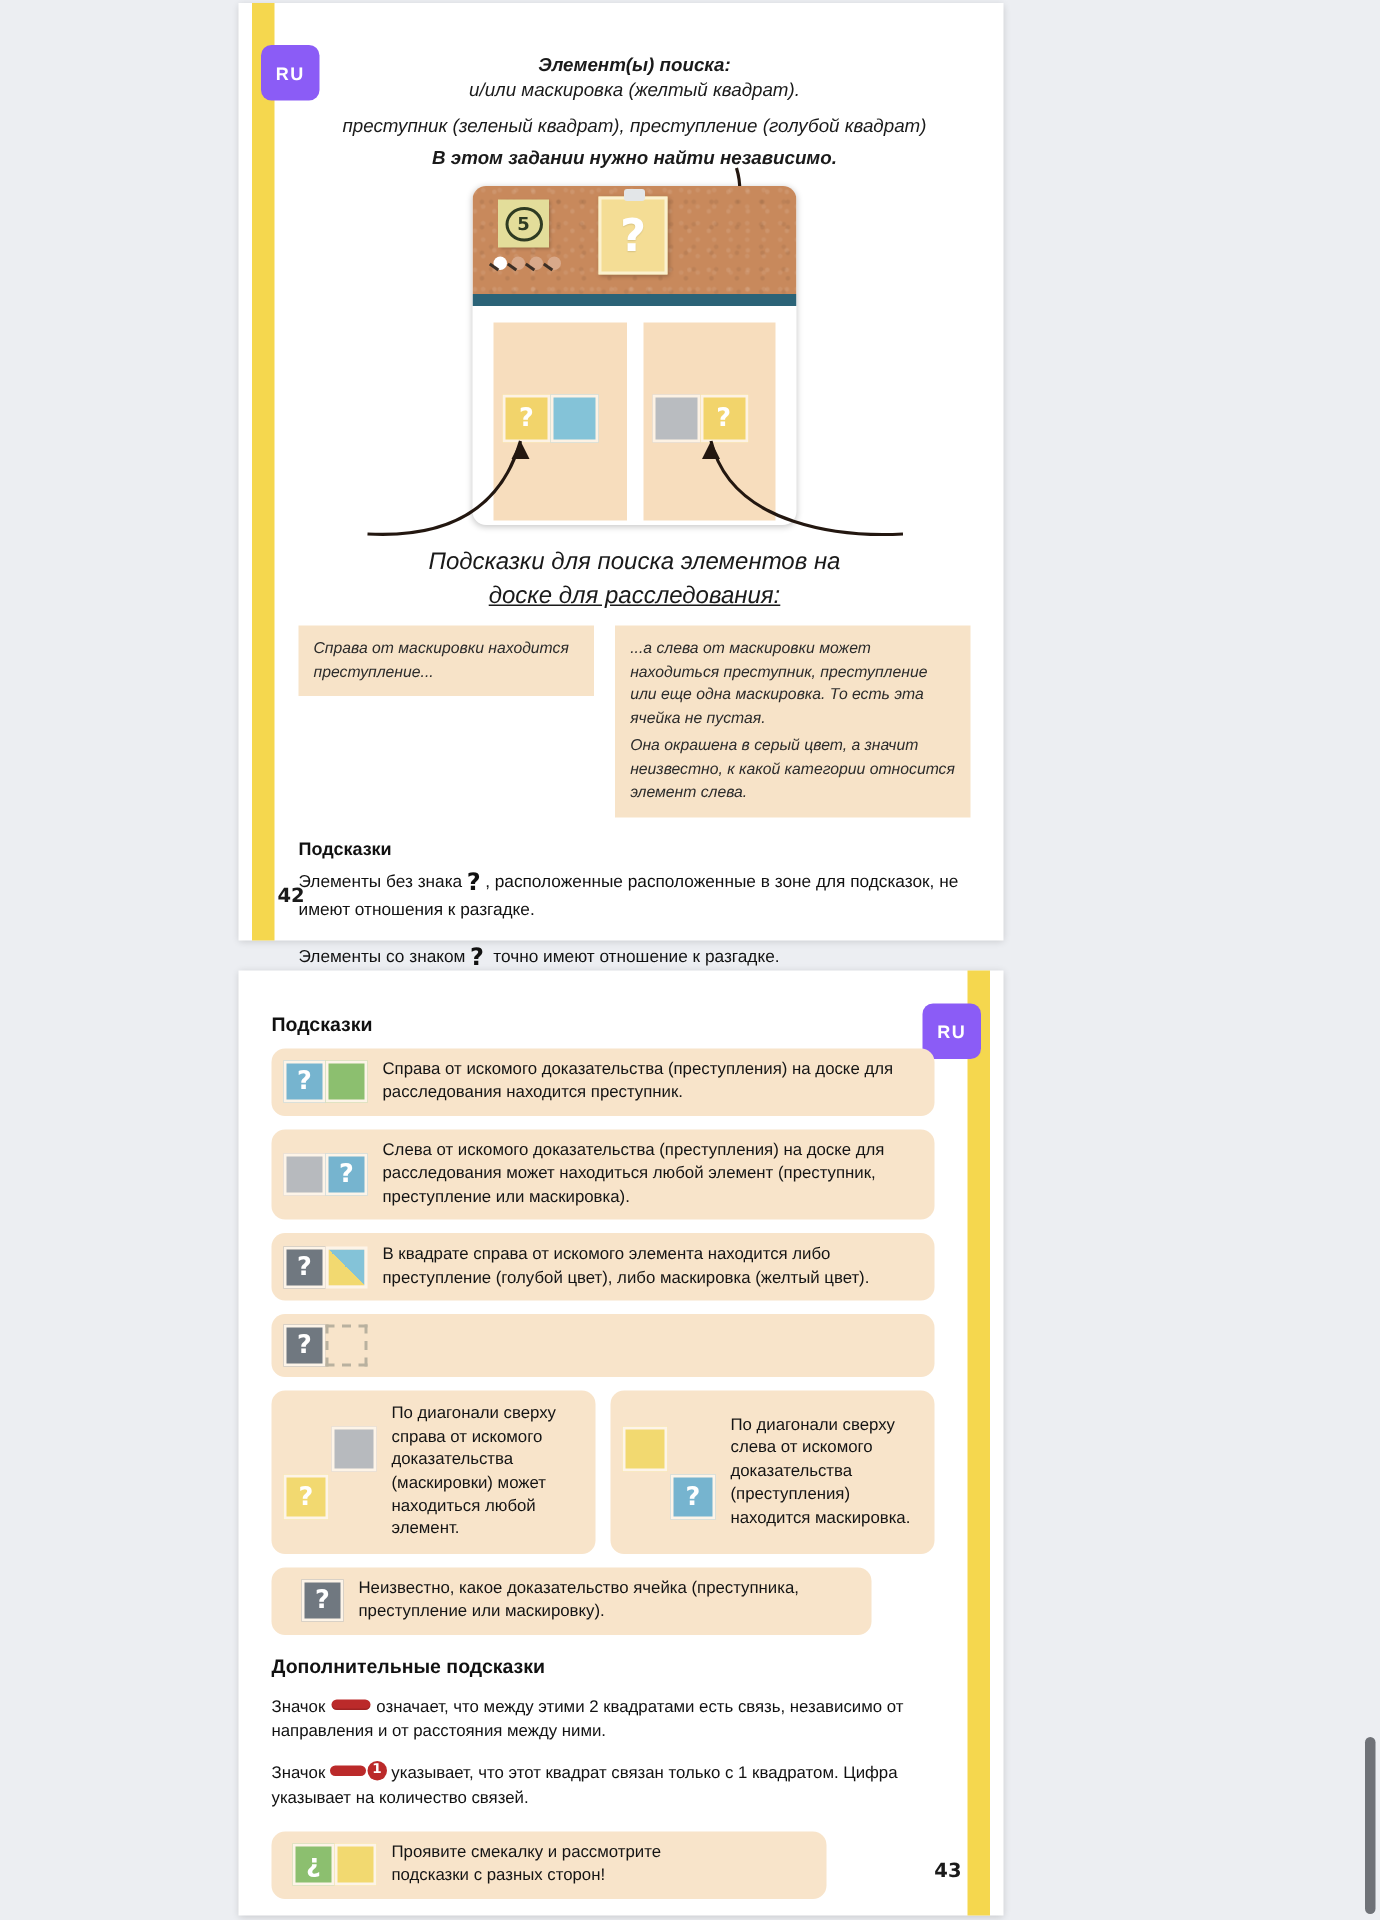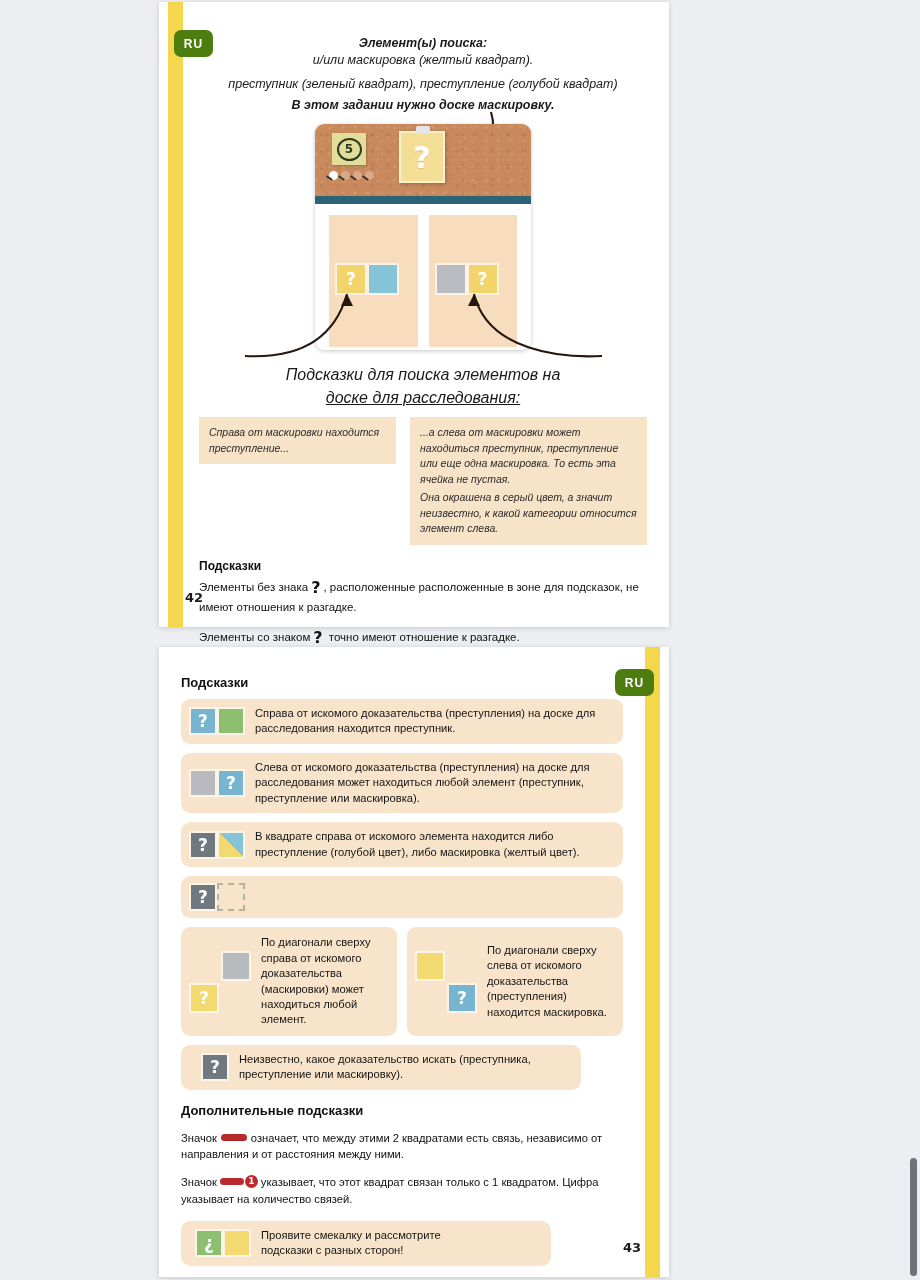--- a/index.html
+++ b/index.html
@@ -21,22 +21,22 @@
     box-shadow: 0 1px 5px rgba(0,0,0,0.16);
   }
   #page-42 { left: 159px; top: 2px; width: 510px; height: 625px; }
   #page-43 { left: 159px; top: 647px; width: 510px; height: 630px; }
 
   .yellow-strip { position: absolute; top: 0; bottom: 0; width: 15px; background: #f5d74e; }
   .strip-left  { left: 9px; }
   .strip-right { right: 9px; }
 
   .ru-badge {
-    position: absolute; width: 39px; height: 27px;
-    background: #4d7c0f; border-radius: 7px;
+    position: absolute; width: 39px; height: 37px;
+    background: #8b5cf6; border-radius: 7px;
     color: #ffffff; font-weight: bold; font-size: 12px;
     letter-spacing: 1px; display: flex; align-items: center; justify-content: center;
   }
   .ru-left  { left: 15px; top: 28px; }
   .ru-right { right: 15px; top: 22px; }
 
   .page-num {
     position: absolute; font-size: 13px; font-weight: bold; color: #1a1a1a;
     font-family: "DejaVu Sans", sans-serif;
   }
@@ -200,21 +200,21 @@
 <div class="page" id="page-42">
   <div class="yellow-strip strip-left"></div>
   <div class="ru-badge ru-left">RU</div>
 
   <div class="page-body" style="left:40px;right:22px;">
 
     <div class="hdr">
       <div class="hdr-title">Элемент(ы) поиска:</div>
       <div class="hdr-line" style="margin-top:1px;">и/или маскировка (желтый квадрат).</div>
       <div class="hdr-line">преступник (зеленый квадрат), преступление (голубой квадрат)</div>
-      <div class="hdr-bold">В этом задании нужно доске маскировку.</div>
+      <div class="hdr-bold">В этом задании нужно найти независимо.</div>
     </div>
 
     <div class="board-wrap">
 
       <svg class="arrow-svg" style="left:118px;top:-14px;width:70px;height:62px;" viewBox="0 0 70 62">
         <path d="M58 2 C64 22, 58 40, 30 47" fill="none" stroke="#231710" stroke-width="2.1"></path>
         <path d="M30 47 L41 42 L39 53 Z" fill="#231710"></path>
       </svg>
 
       <div class="board">
@@ -343,21 +343,21 @@
           <div class="tile t-blue dt-br">?</div>
         </div>
         <div class="clue-text">По диагонали сверху слева от искомого доказательства (преступления) находится маскировка.</div>
       </div>
     </div>
 
     <div class="clue-card" style="width:400px;">
       <div class="tiles" style="margin-left:12px;">
         <div class="tile t-slate">?</div>
       </div>
-      <div class="clue-text">Неизвестно, какое доказательство искать (преступника, преступление или маскировку).</div>
+      <div class="clue-text">Неизвестно, какое доказательство ячейка (преступника, преступление или маскировку).</div>
     </div>
 
     <div class="sec-h" style="margin-top:13px;">Дополнительные подсказки</div>
 
     <div class="extra-p">
       <span>Значок</span><span class="link-bar"></span><span>означает, что между этими 2 квадратами есть связь, независимо от направления и от расстояния между ними.</span>
     </div>
 
     <div class="extra-p">
       <span>Значок</span><span class="link-num"><span class="bar"></span><span class="dot">1</span></span><span>указывает, что этот квадрат связан только с 1 квадратом. Цифра указывает на количество связей.</span>

